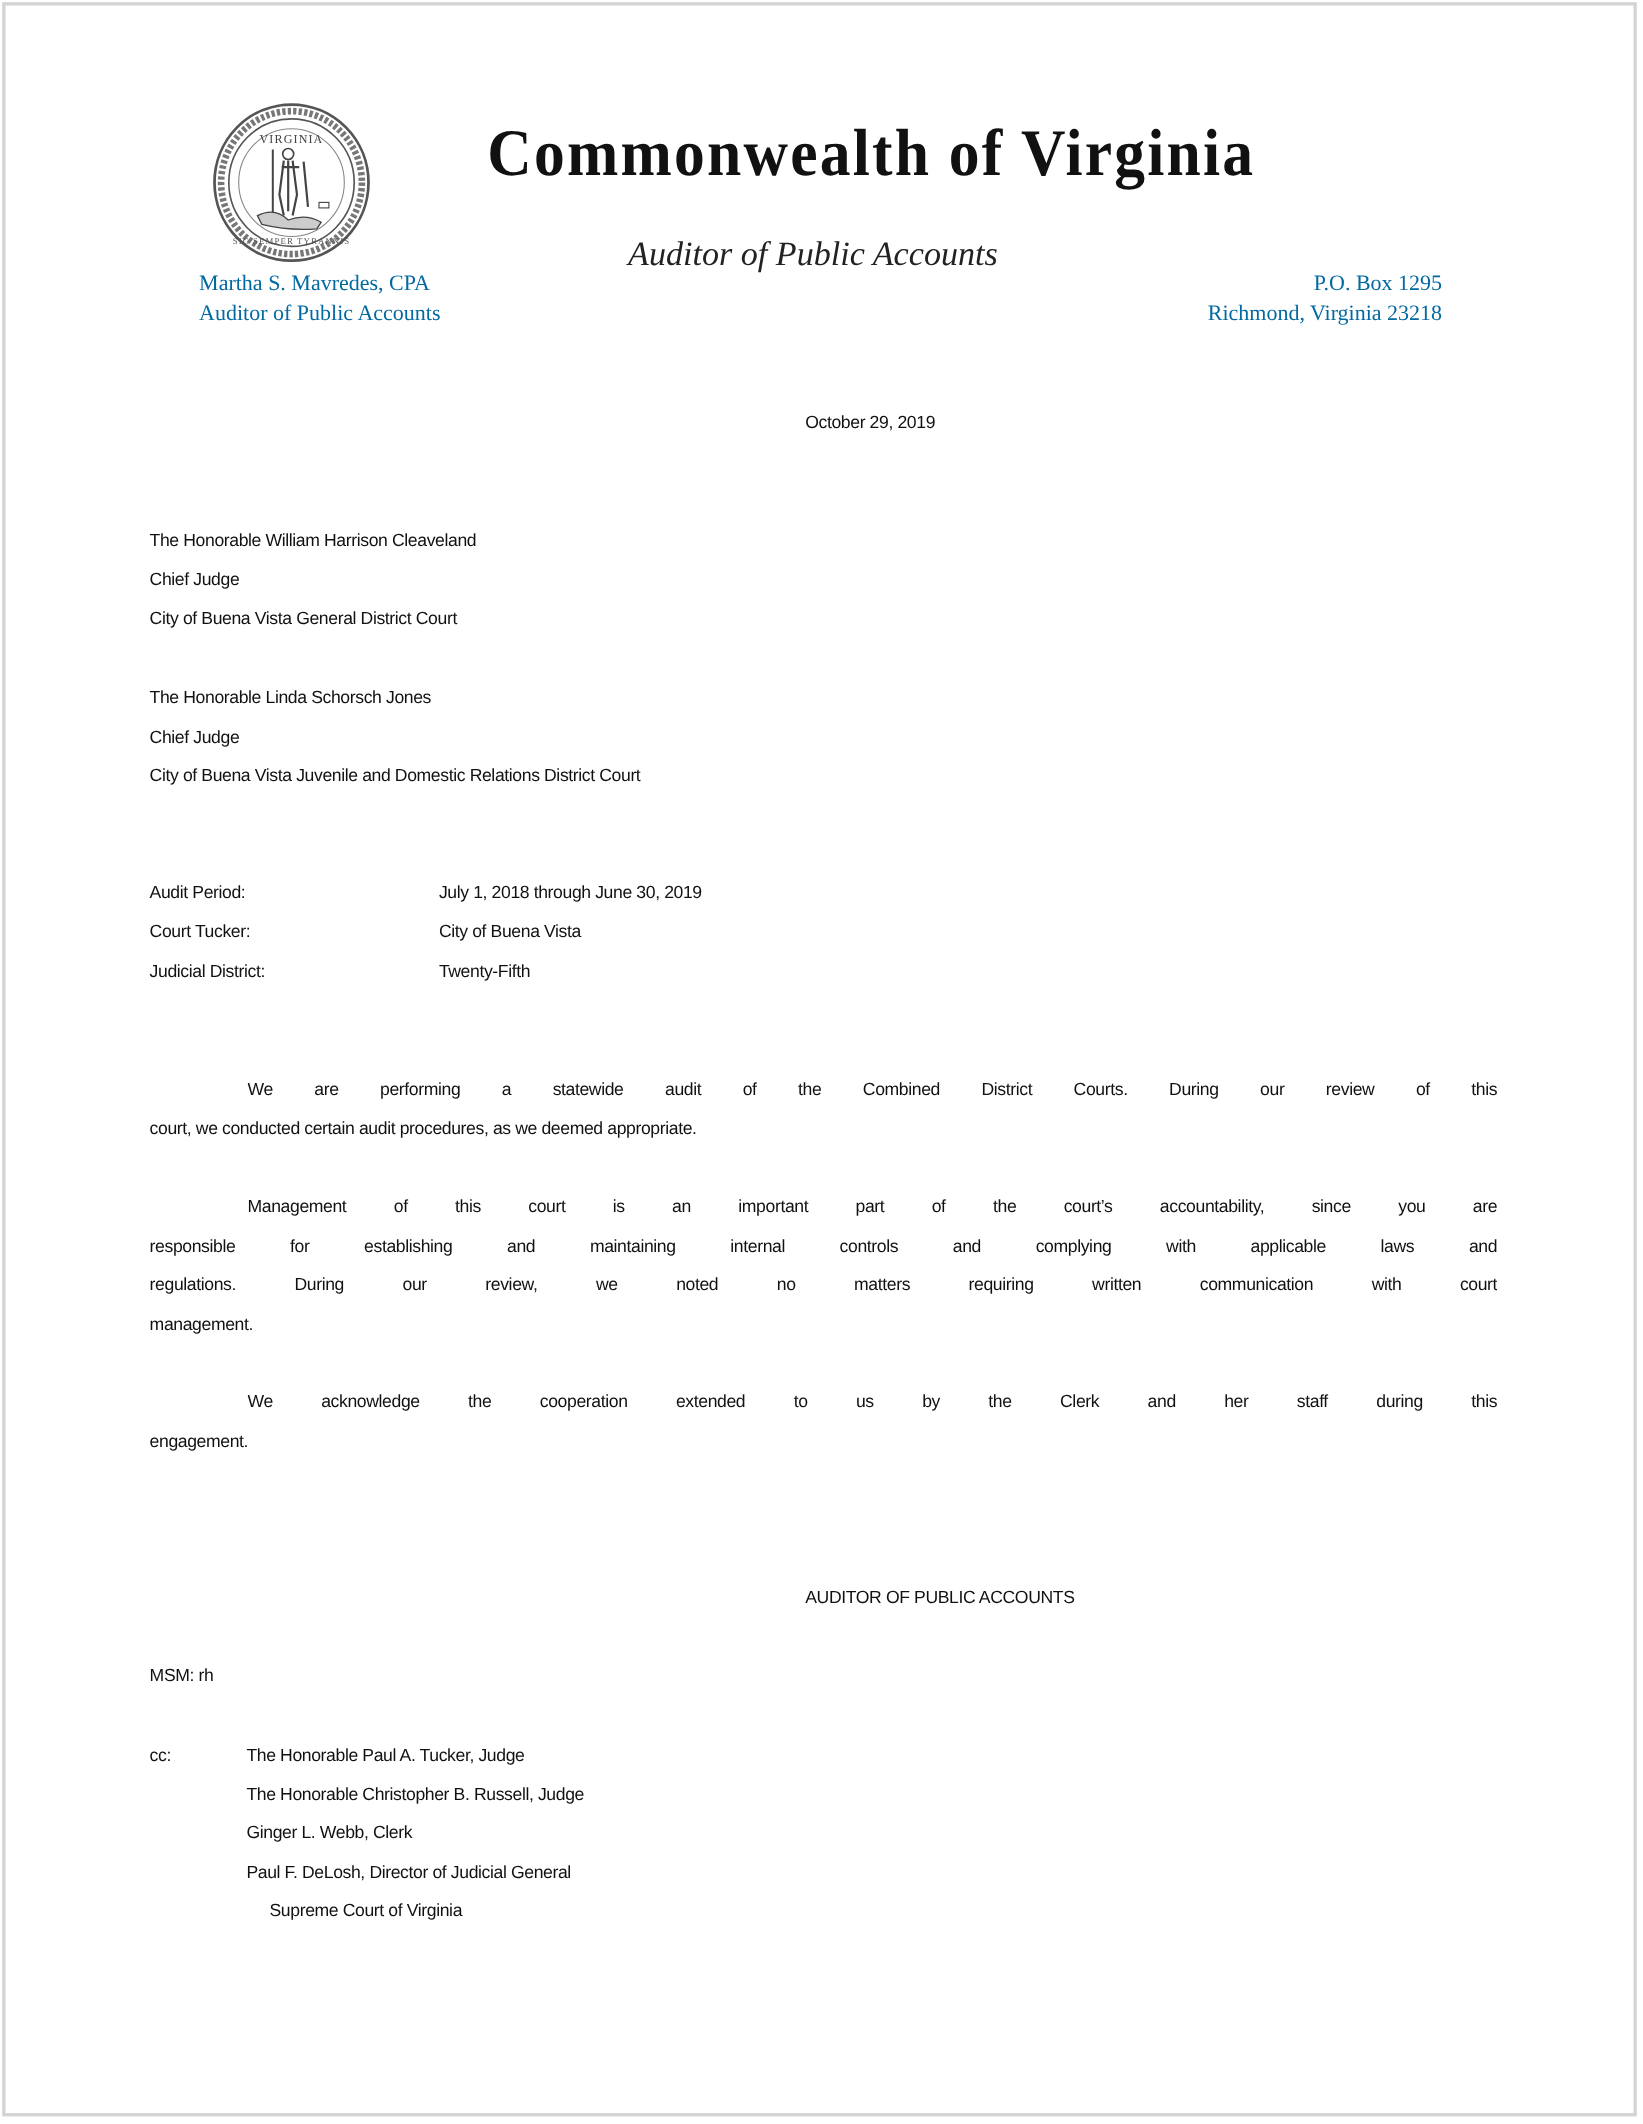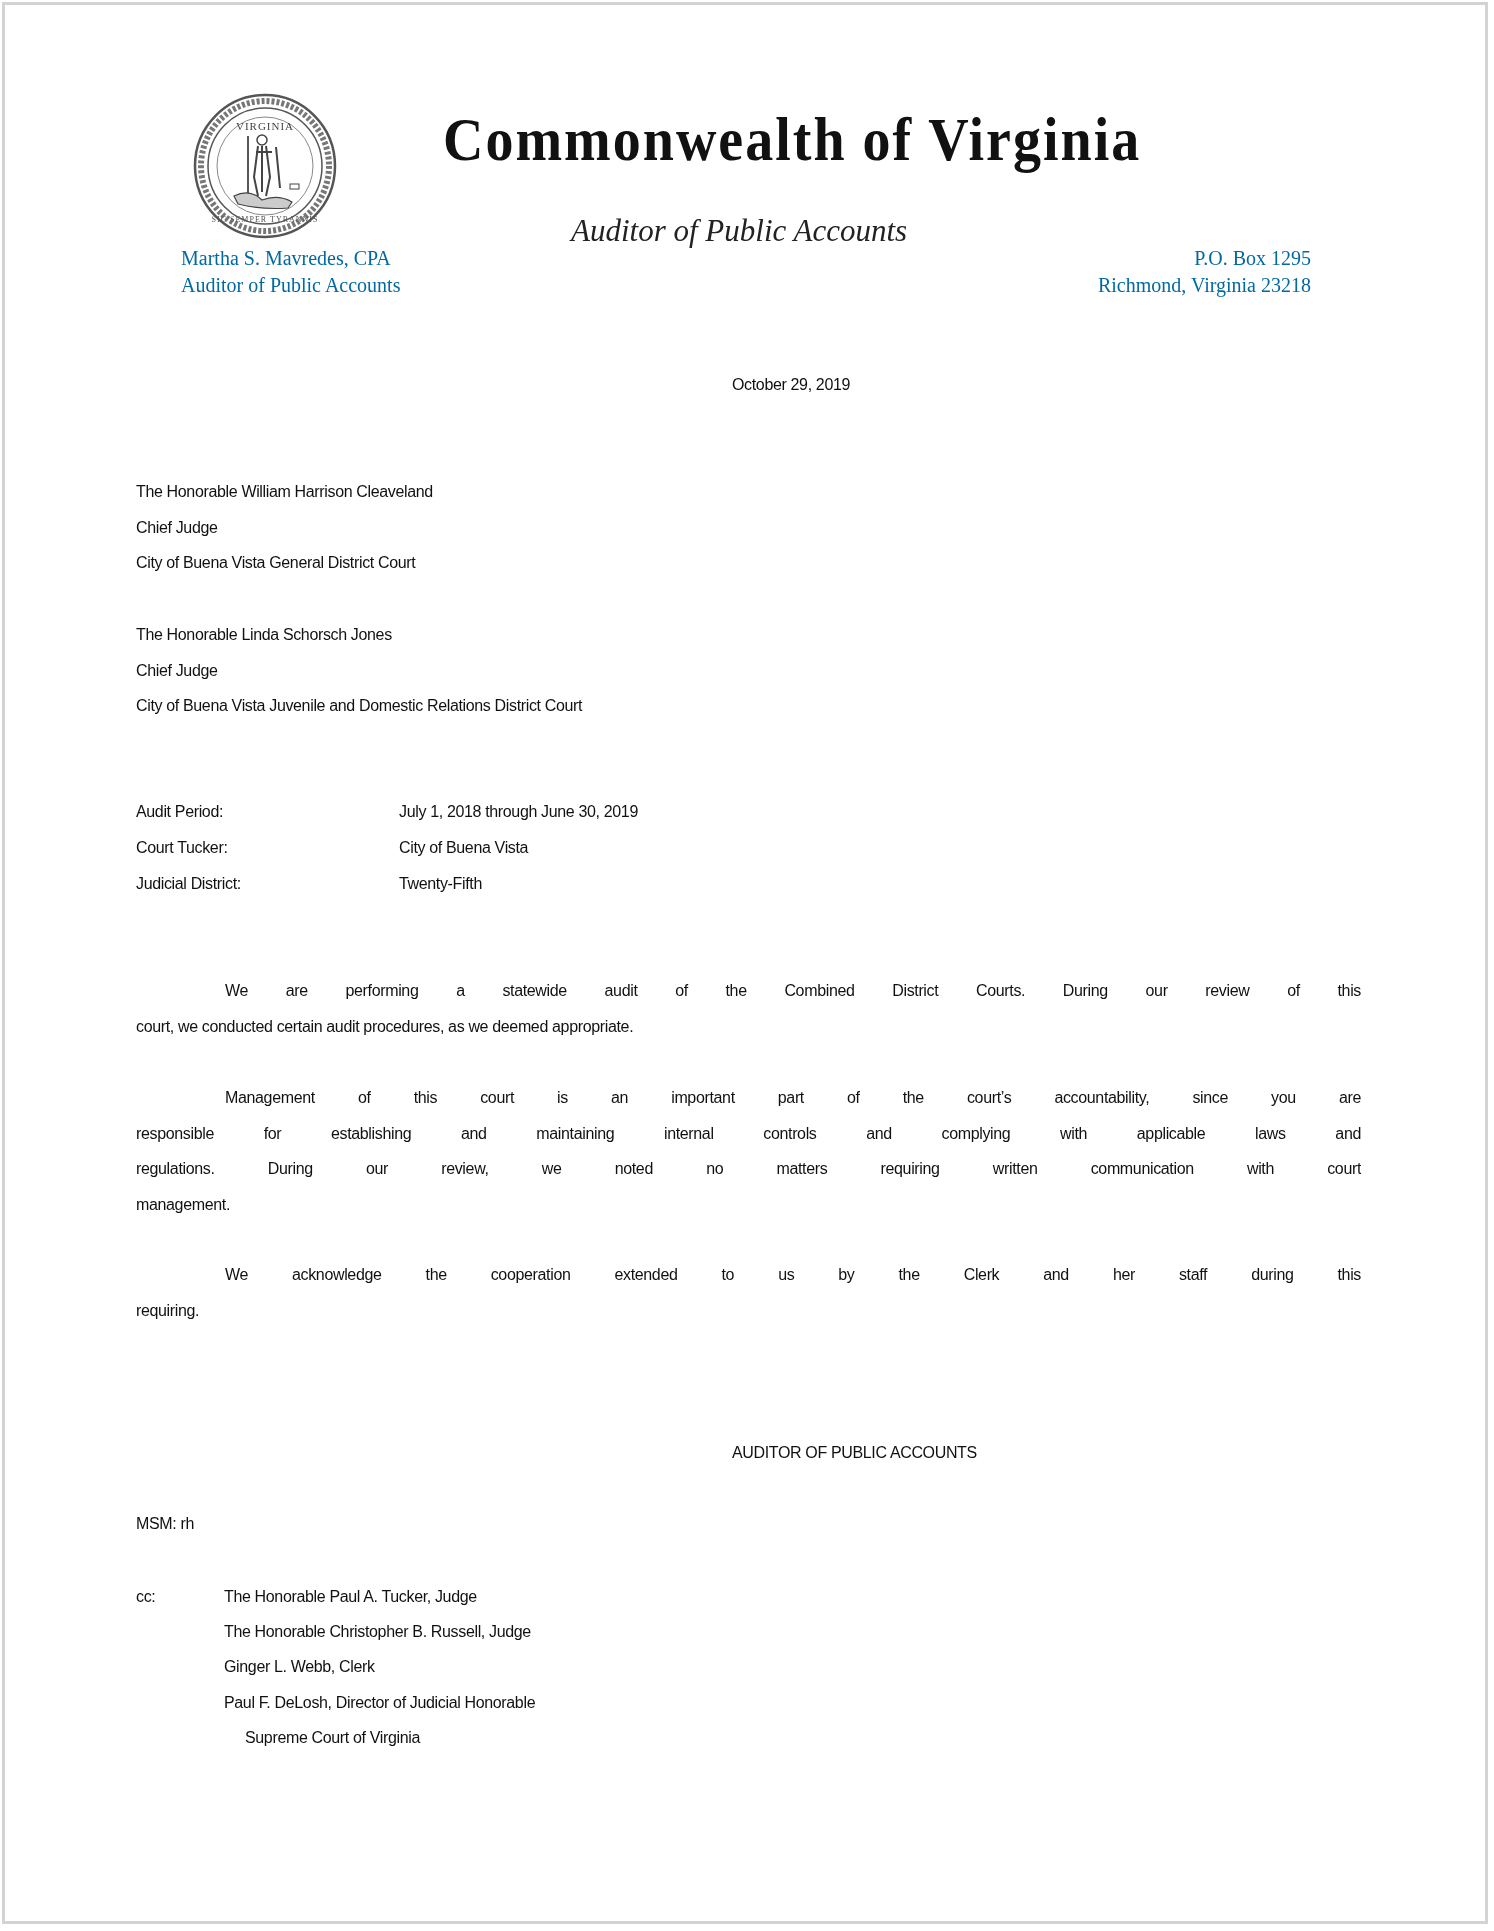--- a/index.html
+++ b/index.html
@@ -91,30 +91,30 @@
 
   <div>
     <div class="just body-font" style="left:220px; width:1136px; top:1075px;">Management of this court is an important part of the court’s accountability, since you are</div>
     <div class="just body-font" style="left:131px; width:1225px; top:1111px;">responsible for establishing and maintaining internal controls and complying with applicable laws and</div>
     <div class="just body-font" style="left:131px; width:1225px; top:1146px;">regulations.  During our review, we noted no matters requiring written communication with court</div>
     <div class="left-line body-font" style="left:131px; top:1182px;">management.</div>
   </div>
 
   <div>
     <div class="just body-font" style="left:220px; width:1136px; top:1252px;">We acknowledge the cooperation extended to us by the Clerk and her staff during this</div>
-    <div class="left-line body-font" style="left:131px; top:1288px;">requiring.</div>
+    <div class="left-line body-font" style="left:131px; top:1288px;">engagement.</div>
   </div>
 
   <div class="left-line body-font" style="left:727px; top:1430px;">AUDITOR OF PUBLIC ACCOUNTS</div>
 
   <div class="left-line body-font" style="left:131px; top:1501px;">MSM: rh</div>
 
   <div>
     <div class="left-line body-font" style="left:131px; top:1574px;">cc:</div>
     <div class="left-line body-font" style="left:219px; top:1574px;">The Honorable Paul A. Tucker, Judge</div>
     <div class="left-line body-font" style="left:219px; top:1609px;">The Honorable Christopher B. Russell, Judge</div>
     <div class="left-line body-font" style="left:219px; top:1644px;">Ginger L. Webb, Clerk</div>
-    <div class="left-line body-font" style="left:219px; top:1680px;">Paul F. DeLosh, Director of Judicial Honorable</div>
+    <div class="left-line body-font" style="left:219px; top:1680px;">Paul F. DeLosh, Director of Judicial General</div>
     <div class="left-line body-font" style="left:240px; top:1715px;">Supreme Court of Virginia</div>
   </div>
 
 
 </div>
 
 </body></html>

